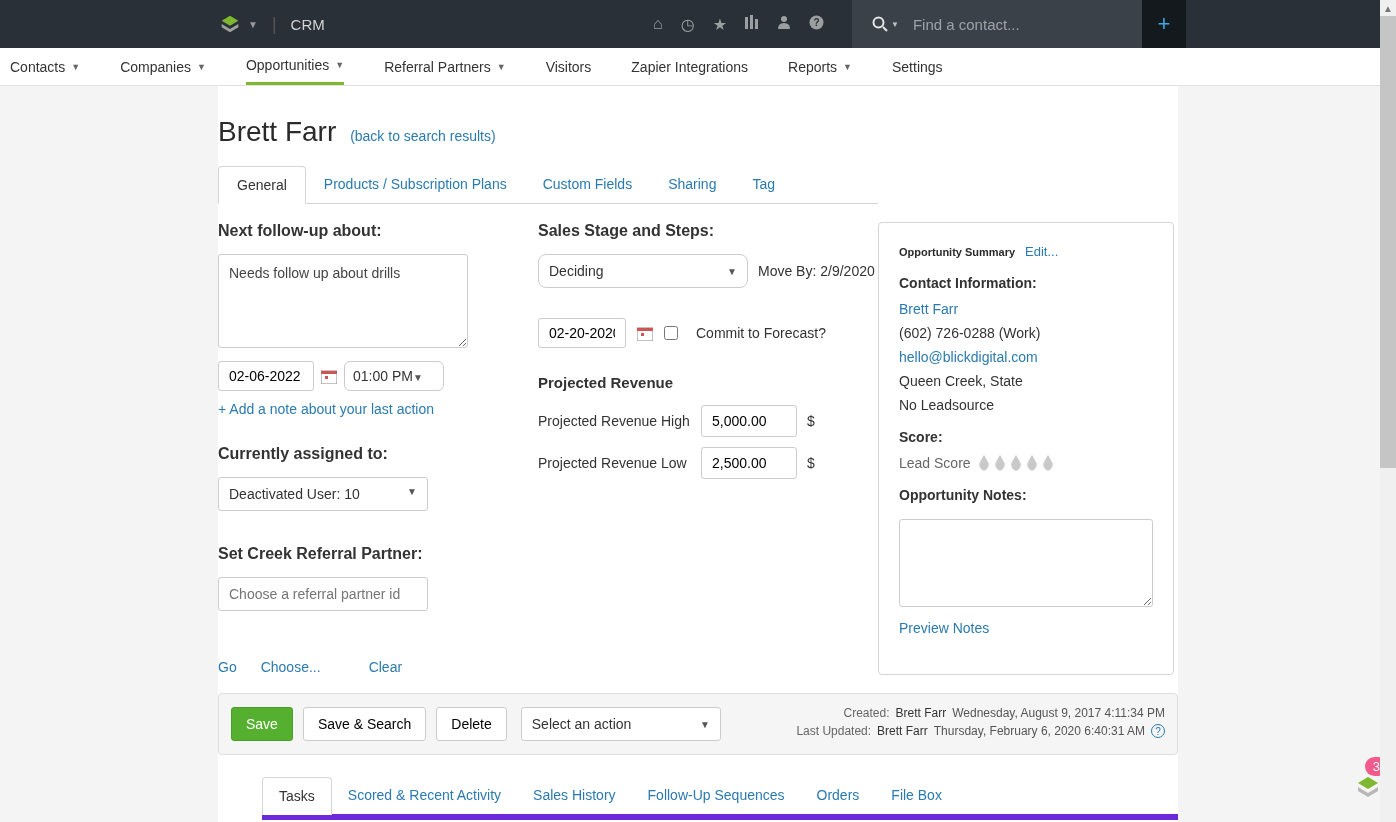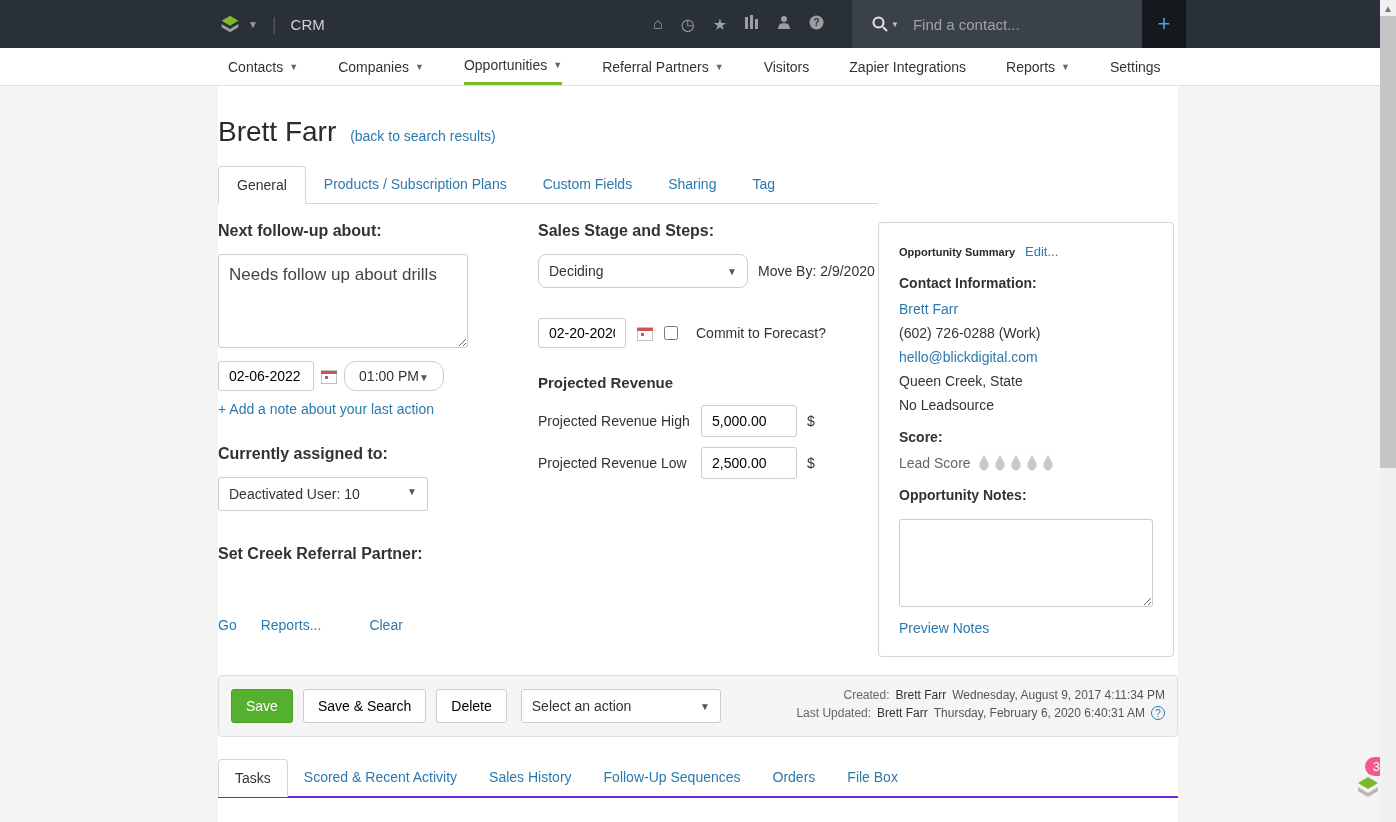--- a/index.html
+++ b/index.html
@@ -14,21 +14,21 @@
 .app-title { color: #d0d2d4; font-size: 15px; }
 .header-icons { display: flex; align-items: center; gap: 18px; margin-left: auto; margin-right: 0; }
 .header-icons .hi { color: #9c9f9f; font-size: 16px; cursor: pointer; }
 .search-area { background: #3b4148; height: 48px; display: flex; align-items: center; padding: 0 20px; min-width: 290px; }
 .search-icon-wrap { color: #e5e5e5; display:flex; align-items:center; gap:3px; margin-right: 14px; }
 .search-input { background: transparent; border: none; color: #c0c2c4; font-size: 15px; outline: none; width: 180px; }
 .search-input::placeholder { color: #9fa3a7; }
 .plus-btn { background: #14191d; width: 44px; height: 48px; display: flex; align-items: center; justify-content: center; color: #3aa9e0; font-size: 22px; cursor: pointer; margin-right: 210px;}
 
 
-.nav-bar { background: #fff; border-bottom: 1px solid #e0e0e0; height: 38px; display: flex; align-items: center; justify-content: center; }
+.nav-bar { background: #fff; border-bottom: 1px solid #e0e0e0; height: 38px; display: flex; align-items: center; }
 .nav-inner { width: 960px; display: flex; gap: 40px; align-items: center; height: 100%; padding-left: 10px;}
 .nav-item { color: #333; font-size: 14px; display: flex; align-items: center; gap: 6px; height: 100%; cursor: pointer; }
 .nav-item.active { border-bottom: 3px solid #7db82f; }
 .nav-chev { font-size: 9px; color: #666; }
 
 
 .main-wrap { display: flex; justify-content: center; }
 .main { width: 960px; background: #fff; padding: 30px 0 30px 0; }
 .page-title { font-size: 28px; font-weight: 400; color: #2a2a2a; display: inline-block; margin-bottom: 18px; }
 .back-link { color: #2a7ab0; font-size: 14px; margin-left: 10px; }
@@ -38,24 +38,24 @@
 .tab { padding: 10px 18px; color: #2a7ab0; font-size: 14px; cursor: pointer; }
 .tab.active { color: #333; border: 1px solid #d5d5d5; border-bottom: 1px solid #fff; border-radius: 4px 4px 0 0; margin-bottom: -1px; background: #fff; }
 
 
 .content { display: flex; gap: 0; }
 .left-col { width: 320px; padding-right: 20px; }
 .mid-col { width: 340px; }
 .right-col { width: 296px; border: 1px solid #d5d5d5; border-radius: 4px; padding: 20px; }
 
 .section-h { font-size: 16px; font-weight: 600; color: #333; margin-bottom: 14px; }
-.textarea { width: 250px; height: 94px; border: 1px solid #ccc; border-radius: 3px; padding: 10px; font-family: inherit; font-size: 17px; resize: both; color: #444; }
+.textarea { width: 250px; height: 94px; border: 1px solid #ccc; border-radius: 3px; padding: 10px; font-family: inherit; font-size: 14px; resize: both; color: #444; }
 .date-row { display: flex; gap: 6px; margin-top: 10px; align-items: center; }
 .text-input { border: 1px solid #ccc; border-radius: 3px; padding: 6px 10px; font-size: 14px; width: 96px; }
-.time-select { border: 1px solid #ccc; border-radius: 12px; padding: 6px 8px; font-size: 14px; width: 100px; background: #fff; text-align: center; }
+.time-select { border: 1px solid #ccc; border-radius: 6px; padding: 6px 8px; font-size: 14px; width: 100px; background: #fff; }
 .cal-icon { width: 18px; height: 18px; display: inline-flex; align-items: center; justify-content: center; }
 .link { color: #2a7ab0; font-size: 14px; cursor: pointer; margin-top: 40px; }
 .add-note-link { display: block; margin-top: 10px; }
 
 .select-box { border: 1px solid #ccc; border-radius: 3px; padding: 8px 10px; font-size: 14px; width: 210px; background: #fff; display: flex; justify-content: space-between; align-items: flex-start; }
 .select-caret { font-size: 10px; color: #555; }
 
 .lead-input { border: 1px solid #ccc; border-radius: 3px; padding: 8px 10px; font-size: 14px; width: 210px; color: #888; }
 .lead-actions { display: flex; gap: 24px; margin-top: 8px; }
 
@@ -87,21 +87,21 @@
 .footer-bar .btn { margin-right: 10px; }
 .action-select { border: 1px solid #ccc; border-radius: 3px; padding: 8px 10px; width: 200px; background: #fff; display: flex; justify-content: space-between; align-items: center; margin-left: 4px;}
 .audit { margin-left: auto; font-size: 12px; color: #555; text-align: right; }
 .audit-row { display: flex; gap: 6px; justify-content: flex-end; align-items: center; margin-bottom: 4px;}
 .audit-label { color: #666; }
 .audit-name { color: #333; }
 .audit-date { color: #555; }
 .info-icon { color: #2a7ab0; font-size: 13px; border: 1px solid #2a7ab0; border-radius: 50%; width: 14px; height: 14px; display: inline-flex; align-items:center; justify-content:center; font-size:10px;}
 
 
-.bottom-tabs { border-bottom: 2px solid #6d28d9; display: flex; margin-top: 22px;}
+.bottom-tabs { border-bottom: 6px solid #6d28d9; display: flex; margin-top: 22px; margin-left: 44px;}
 .bottom-tabs .tab { padding: 10px 16px; }
 
 
 .notif { position: fixed; bottom: 20px; right: 16px; }
 .notif-icon { width: 24px; height: 24px; }
 .notif-badge { position: absolute; top: -18px; right: -8px; background: #f15a8a; color: #fff; border-radius: 12px; padding: 2px 8px; font-size: 13px; }
 
 
 .scrollbar { position: fixed; right: 0; top: 0; width: 16px; height: 100%; background: #f0f0f0; }
 .scroll-thumb { background: #c5c5c5; width: 100%; }
@@ -218,23 +218,24 @@
       </div>
       <a class="link add-note-link">+ Add a note about your last action</a>
 
       <div class="section-h" style="margin-top:28px;">Currently assigned to:</div>
       <div class="select-box">
             <span>Deactivated User: 10</span>
             <span class="select-caret">▼</span>
           </div>
 
       <div class="section-h" style="margin-top:34px;">Set Creek Referral Partner:</div>
+      <input class="lead-input" placeholder="Choose a referral partner id" style="">
       <div class="lead-actions">
         <a class="link">Go</a>
-        <a class="link">Reports...</a>
+        <a class="link">Choose...</a>
         <a class="link" style="margin-left:24px;">Clear</a>
       </div>
     </div>
 
     <div class="mid-col">
       <div class="section-h">Sales Stage and Steps:</div>
       <div class="stage-row">
         <div class="stage-select">
               <span>Deciding</span>
               <span class="select-caret">▼</span>

